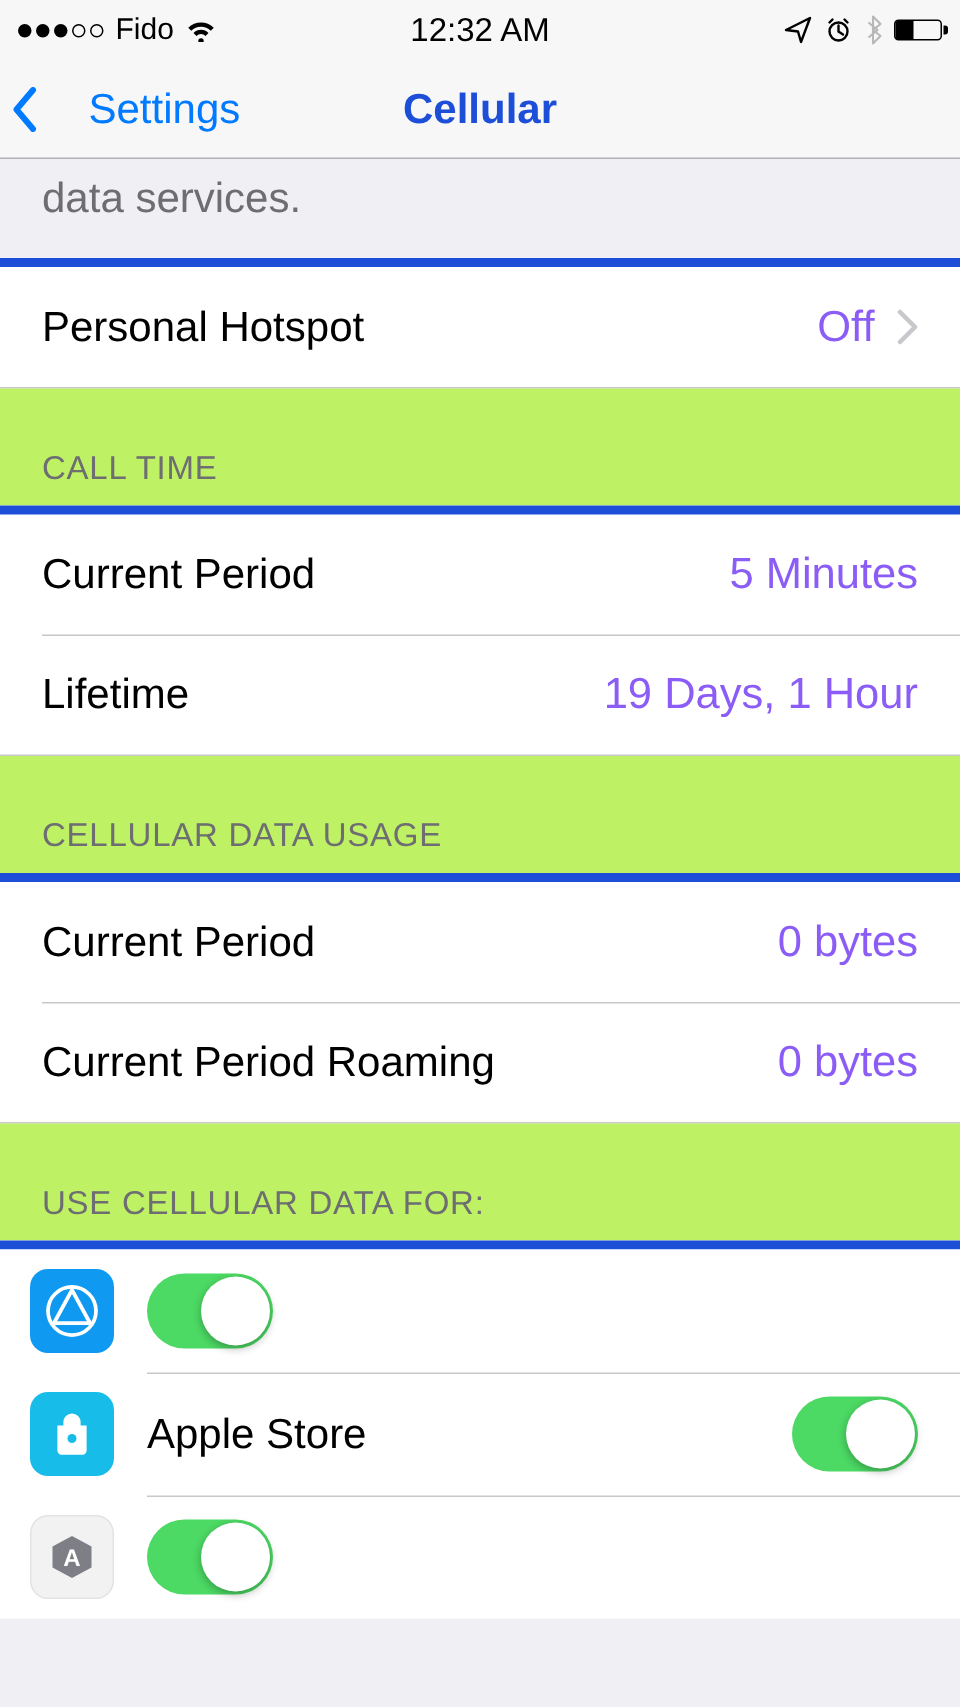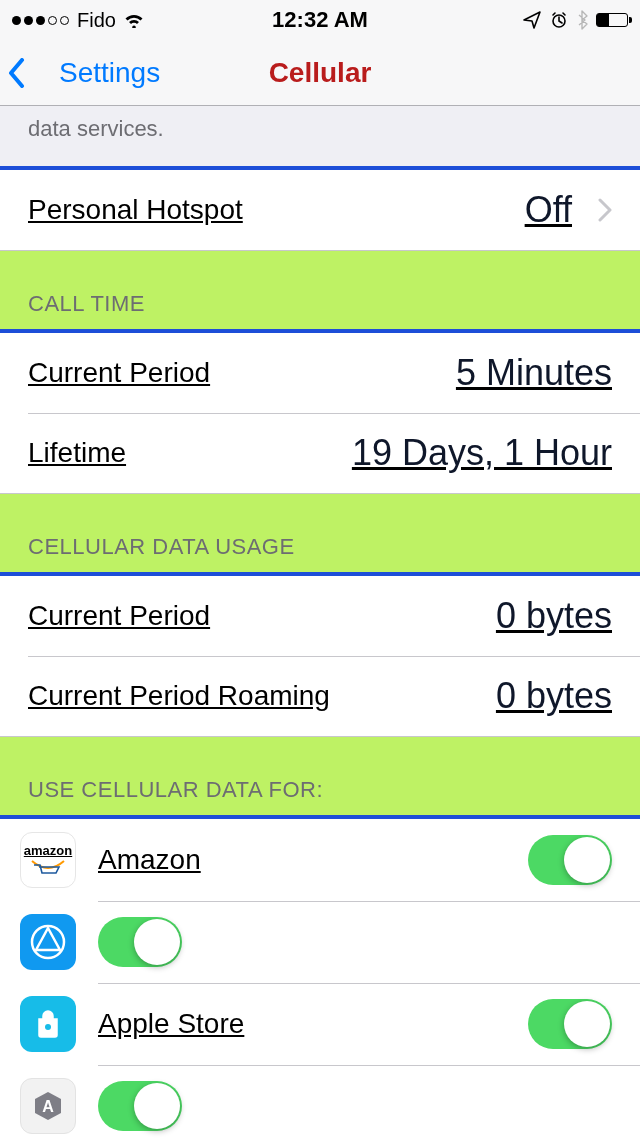--- a/index.html
+++ b/index.html
@@ -22,62 +22,62 @@
       background: #f7f7f8;
       font-size: 20px;
       color: #000;
     }
     .status-left { display: flex; align-items: center; gap: 8px; }
     .signal-dots { display: flex; gap: 3px; align-items: center; }
     .dot { width: 9px; height: 9px; border-radius: 50%; }
     .dot.filled { background: #000; }
     .dot.empty { border: 1.5px solid #000; background: transparent; }
     .wifi { width: 20px; height: 16px; }
-    .status-center { font-weight: 700; font-size: 22px; position: absolute; left: 50%; transform: translateX(-50%); }
+    .status-center { font-weight: 400; font-size: 22px; position: absolute; left: 50%; transform: translateX(-50%); }
     .status-right { display: flex; align-items: center; gap: 8px; }
     .battery { width: 32px; height: 14px; border: 1.5px solid #000; border-radius: 3px; position: relative; }
     .battery::after { content: ''; position: absolute; right: -5px; top: 3px; width: 3px; height: 6px; background: #000; border-radius: 0 2px 2px 0; }
     .battery-fill { height: 100%; width: 40%; background: #000; border-radius: 1px 0 0 1px; }
 
     
     .nav-bar {
       height: 66px;
       background: #f7f7f8;
       border-bottom: 1px solid #b0b0b5;
       display: flex;
       align-items: center;
       position: relative;
       padding: 0 8px;
     }
     .back { display: flex; align-items: center; color: #007aff; font-size: 28px; font-weight: 400; gap: 29px; }
     .back-chevron { width: 18px; height: 30px; margin-right: 4px; }
-    .nav-title { position: absolute; left: 50%; transform: translateX(-50%); font-size: 28px; font-weight: 600; color: #b91c1c; }
+    .nav-title { position: absolute; left: 50%; transform: translateX(-50%); font-size: 28px; font-weight: 600; color: #1d4ed8; }
 
     
     .content { overflow-y: auto; height: calc(1138px - 106px); }
-    .desc-text { color: #6d6d72; font-size: 22px; padding: 10px 28px 24px 28px; background: #efeff4; }
-
-    .group { background: #fff; border-top: 4px solid #1d4ed8; border-bottom: 1px solid #c8c7cc; text-decoration: underline; }
+    .desc-text { color: #6d6d72; font-size: 28px; padding: 10px 28px 24px 28px; background: #efeff4; }
+
+    .group { background: #fff; border-top: 6px solid #1d4ed8; border-bottom: 1px solid #c8c7cc; }
     .row {
       display: flex;
       align-items: center;
       justify-content: space-between;
       padding: 0 28px 0 28px;
       min-height: 80px;
       position: relative;
     }
     .row + .row::before {
       content: '';
       position: absolute;
       top: 0; left: 28px; right: 0;
       height: 1px;
       background: #c8c7cc;
     }
     .row-label { font-size: 28px; color: #000; font-weight: 400; }
-    .row-value { font-size: 36px; color: #0f172a; display: flex; align-items: center; gap: 26px; }
+    .row-value { font-size: 29px; color: #8b5cf6; display: flex; align-items: center; gap: 15px; }
     .chevron-right { width: 14px; height: 24px; }
 
     .section-header {
       font-size: 22px;
       color: #6d6d72;
       padding: 40px 28px 12px 28px;
       text-transform: uppercase;
       background: #bef264;
       letter-spacing: 0.5px;
     }
@@ -209,33 +209,20 @@
     </div>
     <div class="row">
       <div class="row-label">Current Period Roaming</div>
       <div class="row-value">0 bytes</div>
     </div>
   </div>
 
   <div class="section-header">USE CELLULAR DATA FOR:</div>
   <div class="group" style="border-bottom:none;">
 
-    <div class="app-row">
-      <div class="app-icon icon-amazon">
-        <div style="line-height:1;">amazon</div>
-        <svg width="40" height="20" viewBox="0 0 40 20">
-            <path d="M4 4 q16 14 32 0" fill="none" stroke="#ff9900" stroke-width="2"></path>
-            <path d="M6 8 h6 l2 8 h14 l3-6 h-20" fill="none" stroke="#1e5a9e" stroke-width="1.6"></path>
-          </svg>
-      </div>
-      <div class="app-label">Amazon</div>
-      <div class="toggle on">
-          <div class="toggle-knob"></div>
-        </div>
-    </div>
 
     <div class="app-row">
       <div class="app-icon icon-appstore">
         <svg width="40" height="40" viewBox="0 0 40 40">
             <circle cx="20" cy="20" r="16" fill="none" stroke="#fff" stroke-width="2.5"></circle>
             <path d="M20 6 L32 28 H8 Z" fill="none" stroke="#fff" stroke-width="2.5" stroke-linejoin="round"></path>
           </svg>
       </div>
       <div class="toggle on">
           <div class="toggle-knob"></div>

